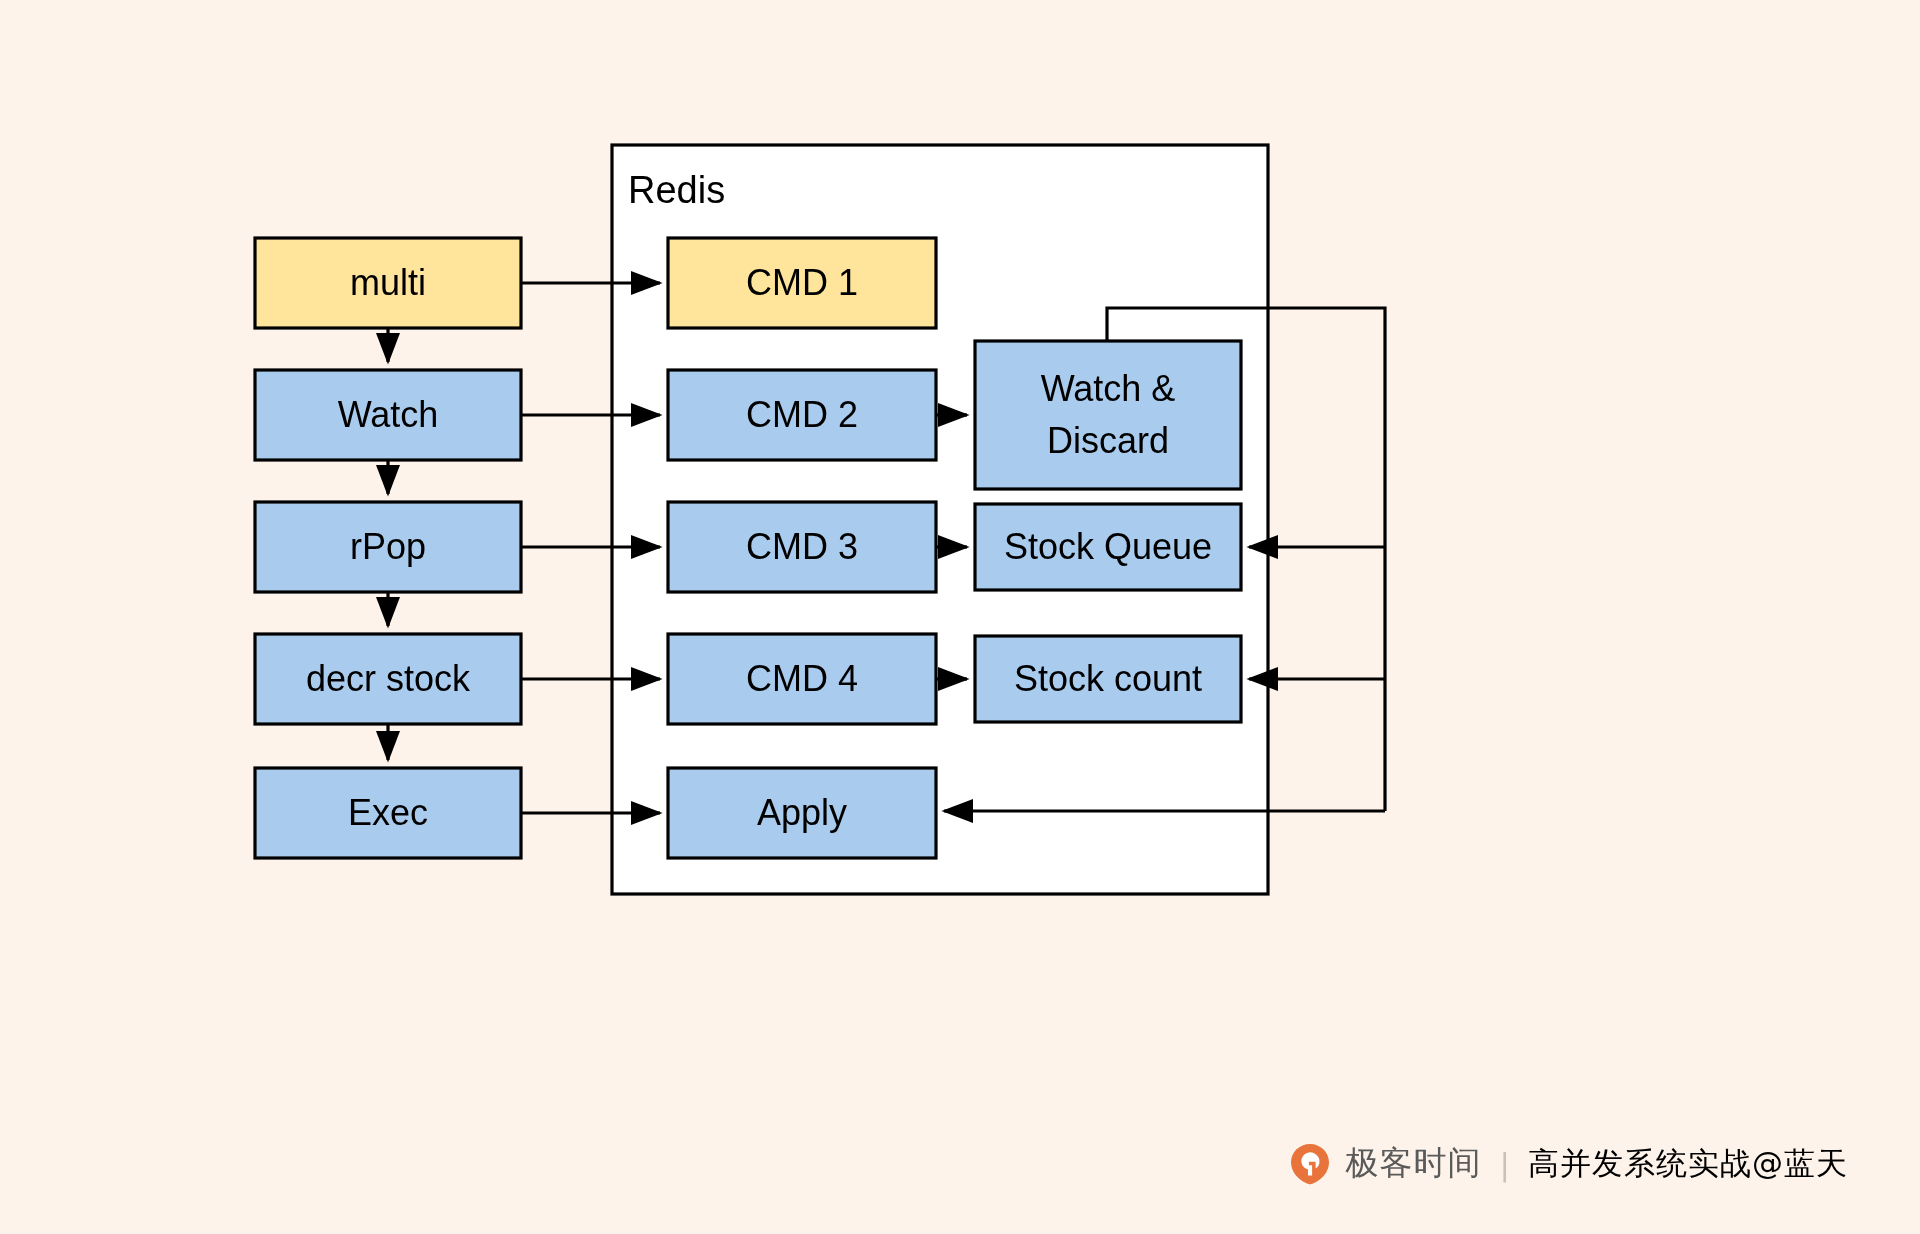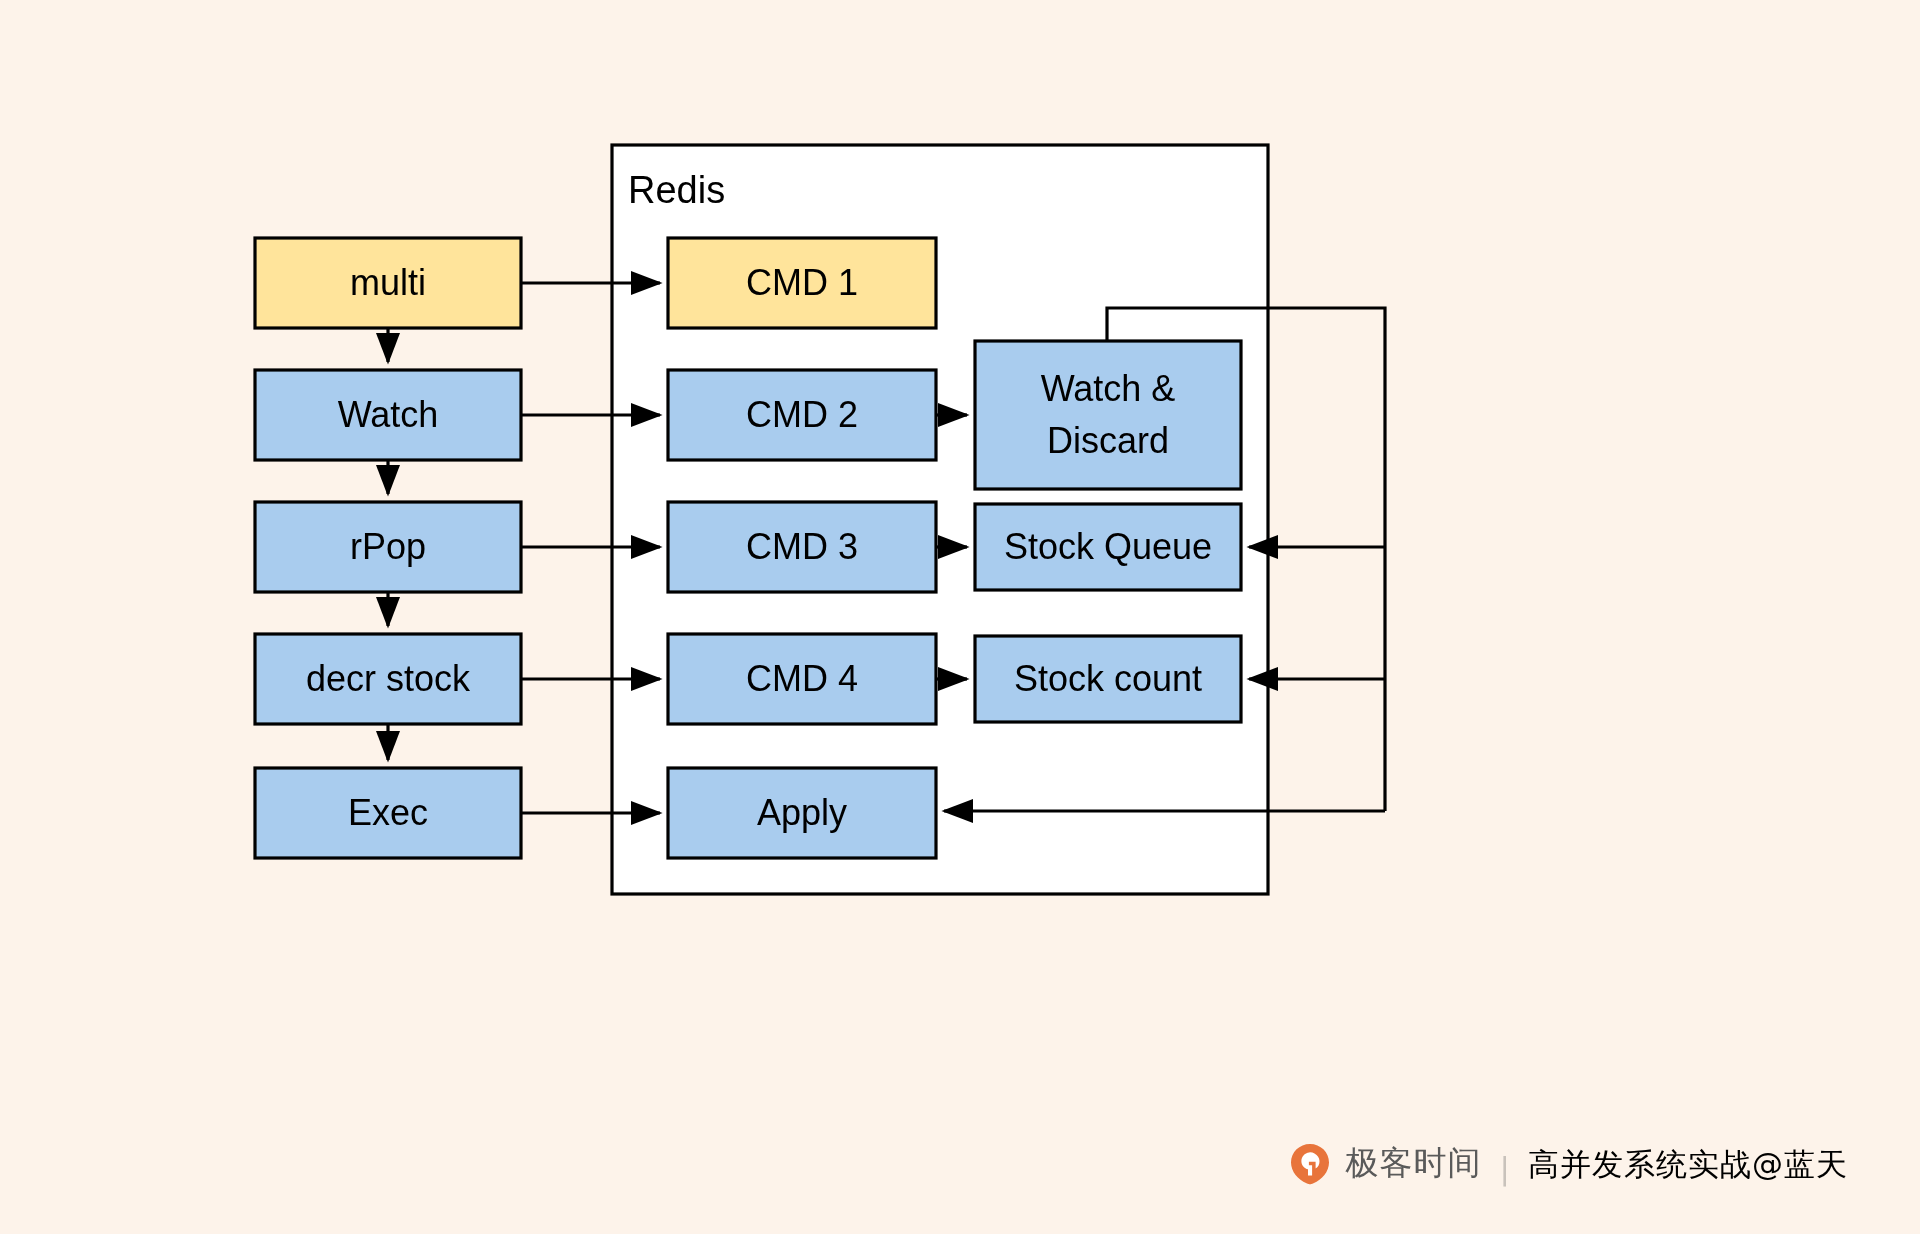--- a/index.html
+++ b/index.html
@@ -42,21 +42,21 @@
     font-size: 38px;
     fill: #000000;
     text-anchor: start;
     dominant-baseline: middle;
   }
   .watermark {
     position: absolute;
     right: 72px;
     bottom: 48px;
     display: flex;
-    align-items: flex-end;
+    align-items: center;
     gap: 14px;
     user-select: none;
   }
   .wm-logo {
     width: 44px;
     height: 44px;
     flex: 0 0 auto;
   }
   .wm-brand {
     font-family: "DejaVu Sans", "Liberation Sans", sans-serif;

